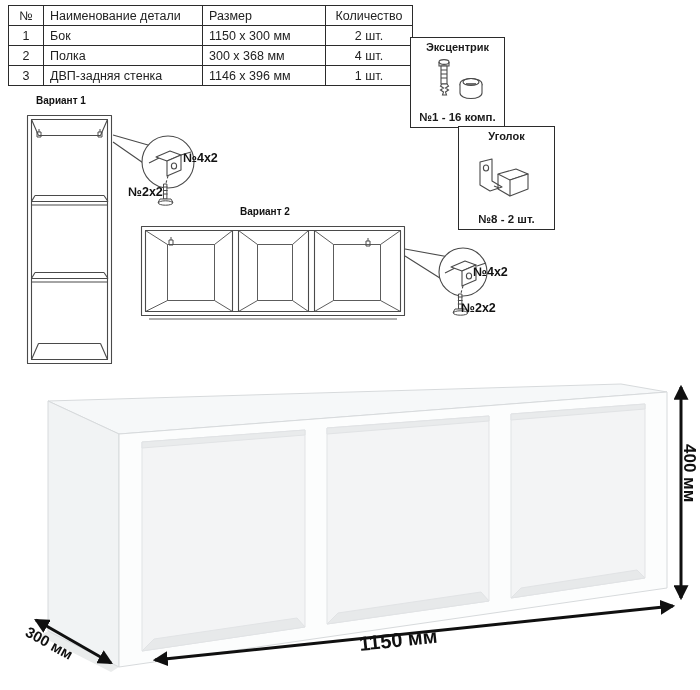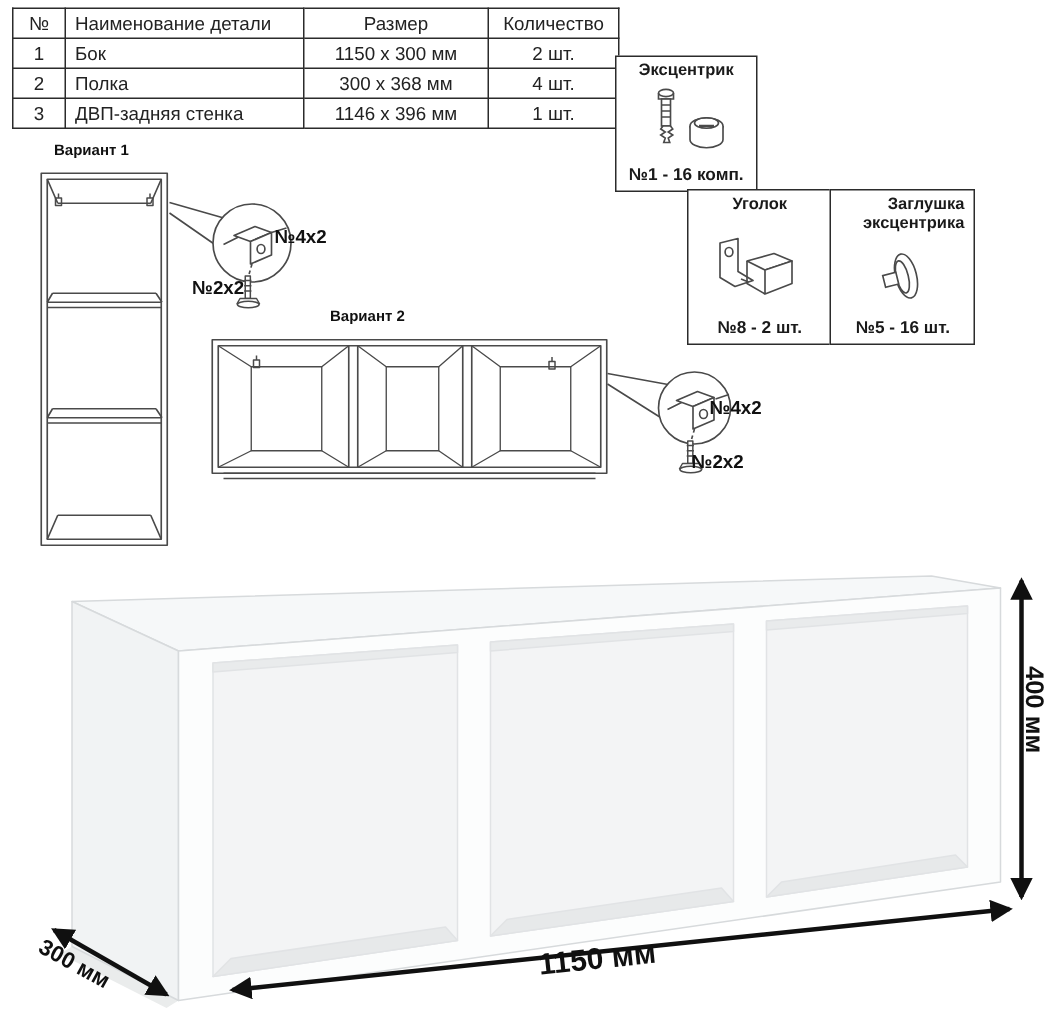--- a/index.html
+++ b/index.html
@@ -6,33 +6,33 @@
   .sheet{position:relative;width:700px;height:690px;background:#ffffff;overflow:hidden;
          font-family:"Liberation Sans",sans-serif;color:#1a1a1a;}
 
   
   .parts-table{position:absolute;left:8px;top:5px;border-collapse:collapse;
                font-size:12.5px;color:#222;background:#fff;}
   .parts-table th,.parts-table td{border:1.6px solid #2b2b2b;padding:0 6px;height:19px;
                font-weight:normal;white-space:nowrap;background:#fff;}
   .col-num{width:22px;text-align:center;}
   .col-name{width:146px;text-align:left;}
-  .col-size{width:110px;text-align:center;}
+  .col-size{width:110px;text-align:left;}
   .col-qty{width:74px;text-align:center;}
 
   
   .hw-row{position:absolute;display:flex;}
   .hw-row1{left:410px;top:37px;}
   .hw-row2{left:458px;top:126.4px;}
   .hw-cell{box-sizing:border-box;border:1.6px solid #2b2b2b;margin-right:-1.6px;background:#fff;
            display:flex;flex-direction:column;align-items:center;justify-content:space-between;
            padding:3px 2px 4px 2px;}
   .hw-row1 .hw-cell{width:95px;height:91px;}
   .hw-row2 .hw-cell{width:97px;height:104px;}
-  .hw-name{font-weight:bold;font-size:11px;line-height:1.12;text-align:right;max-width:82px;}
+  .hw-name{font-weight:bold;font-size:11px;line-height:1.12;text-align:left;max-width:82px;}
   .hw-name.narrow{max-width:64px;}
   .hw-qty{font-weight:bold;font-size:11.5px;white-space:nowrap;}
   .hw-icon{flex:1;display:flex;align-items:center;justify-content:center;}
 
   
   .abs{position:absolute;}
   .variant-title{font-weight:bold;font-size:10px;color:#111;}
   .callout-label{font-weight:bold;font-size:12.5px;color:#111;white-space:nowrap;}
 
   
@@ -107,33 +107,20 @@
           <path d="M8,6 L20,3 L20,25 L30,31 L18,35 L8,29 z" fill="#fff"></path>
           <ellipse cx="14" cy="12" rx="2.6" ry="3"></ellipse>
           <path d="M26,18 L44,13 L56,18 L38,24 z" fill="#fff"></path>
           <path d="M38,24 L56,18 L56,33 L38,40 z" fill="#fff"></path>
           <path d="M26,18 L26,33 L38,40" fill="none"></path>
           <path d="M22,30 l5,2"></path>
         </svg>
       </span>
       <div class="hw-qty">№8 - 2 шт.</div>
     </div>
-    <div class="hw-cell">
-      <div class="hw-name">Заглушка эксцентрика</div>
-      <span class="hw-icon">
-        <svg width="44" height="42" viewBox="0 0 44 42" fill="none" stroke="#4a4a4a" stroke-width="1.1">
-          <g transform="rotate(-14 24 21)">
-            <ellipse cx="24" cy="21" rx="7" ry="15" fill="#fff"></ellipse>
-            <ellipse cx="21.5" cy="21" rx="4" ry="11"></ellipse>
-            <rect x="9" y="17" width="9" height="8" fill="#fff"></rect>
-          </g>
-        </svg>
-      </span>
-      <div class="hw-qty">№5 - 16 шт.</div>
-    </div>
   </div>
 
   <div class="abs variant-title" style="left:36px;top:95px;">Вариант 1</div>
 
   <svg class="abs" style="left:20px;top:112px;" width="200" height="262" viewBox="0 0 200 262">
     <g fill="none" stroke="#4a4a4a" stroke-width="1.1" stroke-linejoin="round">
       <rect x="7.5" y="3.5" width="84" height="248" fill="#fff"></rect>
       <rect x="11.5" y="7.5" width="76" height="240"></rect>
 
       <path d="M11.5,7.5 L18.5,23.5 M87.5,7.5 L80.5,23.5 M18.5,23.5 H80.5"></path>
@@ -157,21 +144,21 @@
       <rect x="143.5" y="72" width="3.4" height="15" fill="#fff" stroke-width="1"></rect>
       <path d="M142.8,75 h4.8 M142.8,78.5 h4.8 M142.8,82 h4.8" stroke-width="1"></path>
       <path d="M140,87 L151,87 L153,90.5 L138,90.5 z" fill="#fff" stroke-width="1"></path>
       <ellipse cx="145.5" cy="91" rx="7.2" ry="2.2" fill="#fff" stroke-width="1"></ellipse>
     </g>
   </svg>
 
   <div class="abs callout-label" style="left:183px;top:151px;">№4х2</div>
   <div class="abs callout-label" style="left:128px;top:185px;">№2х2</div>
 
-  <div class="abs variant-title" style="left:220px;top:206px;">Вариант 2</div>
+  <div class="abs variant-title" style="left:240px;top:206px;">Вариант 2</div>
 
   <svg class="abs" style="left:135px;top:203px;" width="340" height="120" viewBox="0 0 340 120">
     <g fill="none" stroke="#4a4a4a" stroke-width="1.1" stroke-linejoin="round">
       <rect x="6.5" y="23.5" width="263" height="89" fill="#fff"></rect>
       <rect x="10.5" y="27.5" width="255" height="81"></rect>
 
       <path d="M97.5,27.5 V108.5 M103.5,27.5 V108.5 M173.5,27.5 V108.5 M179.5,27.5 V108.5"></path>
 
       <path d="M10.5,27.5 L32.5,41.5 M97.5,27.5 L79.5,41.5 M10.5,108.5 L32.5,97.5 M97.5,108.5 L79.5,97.5" stroke-width="0.9"></path>
       <rect x="32.5" y="41.5" width="47" height="56" stroke-width="0.9"></rect>

